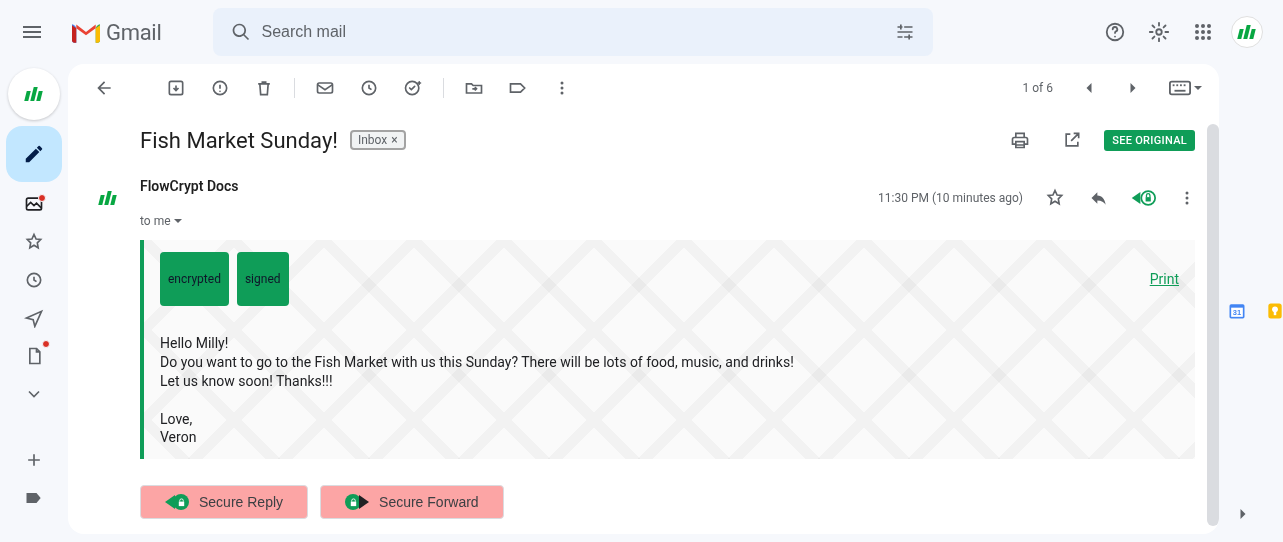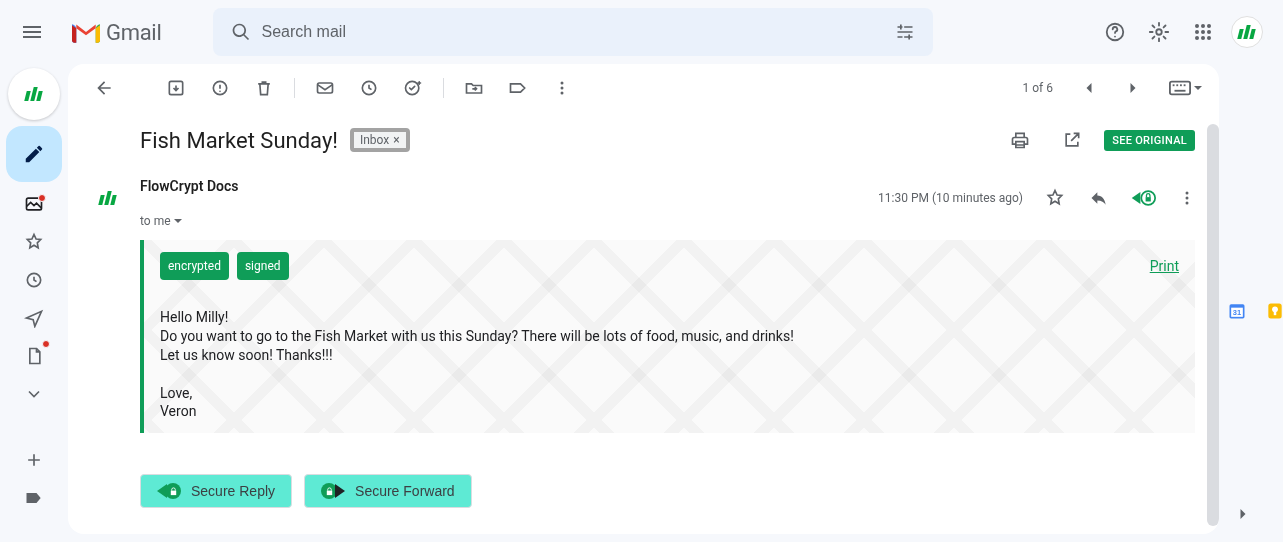--- a/index.html
+++ b/index.html
@@ -155,21 +155,21 @@
     gap:12px;
   }
   .subject {
     font-size: 22px;
     font-weight: 400;
     color:#1f1f1f;
   }
   .inbox-chip {
     font-size:12px; color:#5f6368;
     background:#f1f3f4;
-    border:4px solid #a3a3a3;
+    border:2px solid #a3a3a3;
     border-radius:4px;
     padding: 1px 6px;
     display:inline-flex; align-items:center; gap:4px;
   }
   .inbox-chip .x { font-size:12px; cursor:pointer; }
   .subject-spacer { flex:1; }
   .subj-icon {
     width:40px; height:40px; display:flex; align-items:center; justify-content:center;
     border-radius:50%; color:#5f6368; cursor:pointer;
   }
@@ -209,22 +209,22 @@
     background-color:#fafafa;
     background-image:
       linear-gradient(45deg, rgba(0,0,0,0) 46%, rgba(0,0,0,.03) 46%, rgba(0,0,0,.03) 54%, rgba(0,0,0,0) 54%),
       linear-gradient(-45deg, rgba(0,0,0,0) 46%, rgba(0,0,0,.03) 46%, rgba(0,0,0,.03) 54%, rgba(0,0,0,0) 54%);
     background-size: 90px 90px;
     padding: 12px 16px;
     position:relative;
   }
   .badges-row { display:flex; align-items:center; gap:8px; }
   .badge {
-    background:#0f9d58; color:#ffffff;
-    font-size:12px; padding:7px 8px;
+    background:#0f9d58; color:#0f172a;
+    font-size:12px; padding:20px 8px;
     border-radius:4px;
     font-weight:400;
   }
   .print-link {
     margin-left:auto;
     color:#0f9d58;
     font-size:14px;
     text-decoration:underline;
     cursor:pointer;
   }
@@ -237,27 +237,26 @@
   }
 
   
   .secure-actions {
     display:flex; gap:12px;
     padding: 18px 24px 18px 72px;
   }
   .sec-btn {
     display:inline-flex; align-items:center; gap:10px;
     border:1px solid #dadce0;
-    background:#5eead4;
-    padding: 8px 16px;
+    background:#fca5a5;
+    padding: 8px 24px;
     border-radius:4px;
     font-size:14px;
     color:#3c4043;
     cursor:pointer;
-    margin-top:15px;
   }
   .sec-icon { display:flex; align-items:center; position:relative; }
   .lock-circle {
     width:16px; height:16px; border-radius:50%; background:#0f9d58;
     display:flex; align-items:center; justify-content:center;
   }
   .lock-circle svg { width:9px; height:9px; }
   .arrow-shape {
     width:0; height:0;
   }

